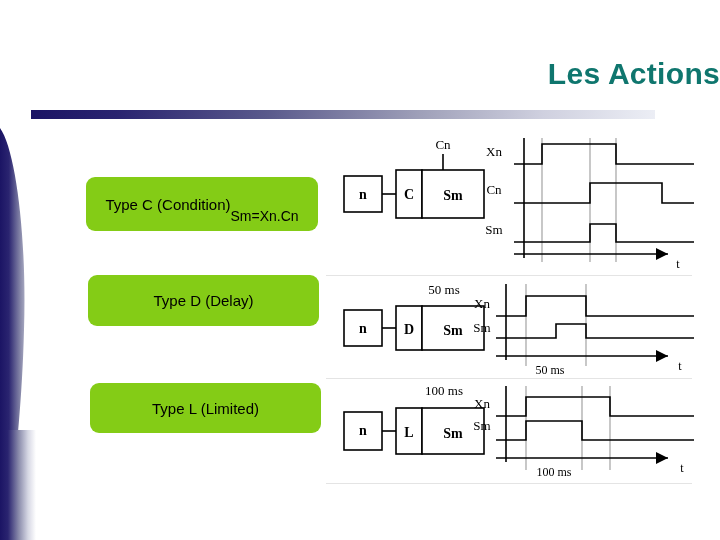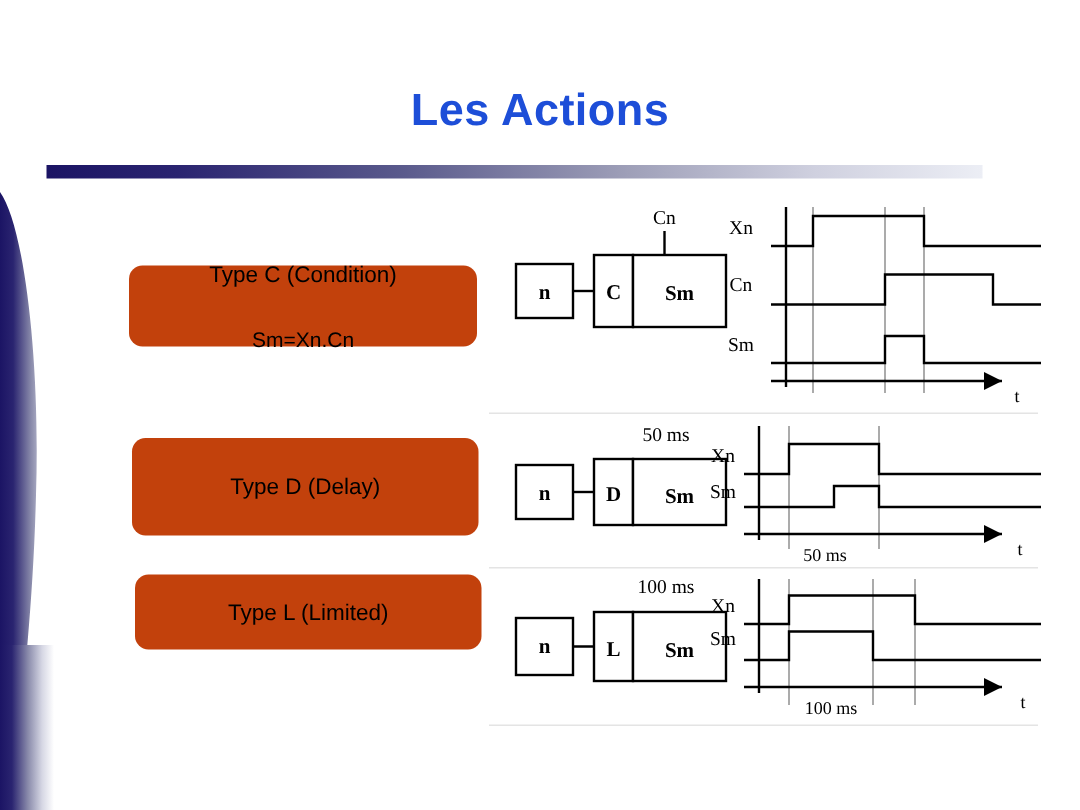--- a/index.html
+++ b/index.html
@@ -24,65 +24,64 @@
     height: 540px;
     pointer-events: none;
   }
 
   
   #slide-title {
     position: absolute;
     left: 0;
     top: 57px;
     width: 720px;
-    text-align: center;
+    text-align: right;
     font-size: 30px;
     font-weight: bold;
-    color: #1d4ed8;
+    color: #0f766e;
     letter-spacing: 0.3px;
     font-family: "Liberation Sans", sans-serif;
   }
 
   
   #title-rule {
     position: absolute;
     left: 31px;
     top: 110px;
     width: 624px;
     height: 9px;
     background: linear-gradient(to right, #1b1464 0%, #2a2470 14%, #5a5a8c 38%, #9e9fb8 62%, #cfd0df 82%, #eceef5 100%);
   }
 
   
   .pill {
     position: absolute;
-    background: #c2410c;
+    background: #84cc16;
     border-radius: 9px;
     box-sizing: border-box;
     display: flex;
-    flex-direction: column;
     align-items: center;
     justify-content: center;
     color: #000000;
     font-family: "Liberation Sans", sans-serif;
   }
   .pill .l1 {
     font-size: 15px;
     font-weight: normal;
     line-height: 19px;
   }
   .pill .l2 {
     font-size: 14px;
     font-weight: normal;
     line-height: 18px;
     margin-top: 24px;
   }
 
   #pill-c { left: 86px;  top: 177px; width: 232px; height: 54px; }
-  #pill-d { left: 88px;  top: 292px; width: 231px; height: 65px; }
+  #pill-d { left: 88px;  top: 275px; width: 231px; height: 51px; }
   #pill-l { left: 90px;  top: 383px; width: 231px; height: 50px; text-align: right; }
 
   
   .sep {
     position: absolute;
     left: 326px;
     width: 366px;
     height: 1px;
     background: #e4e4e4;
   }

